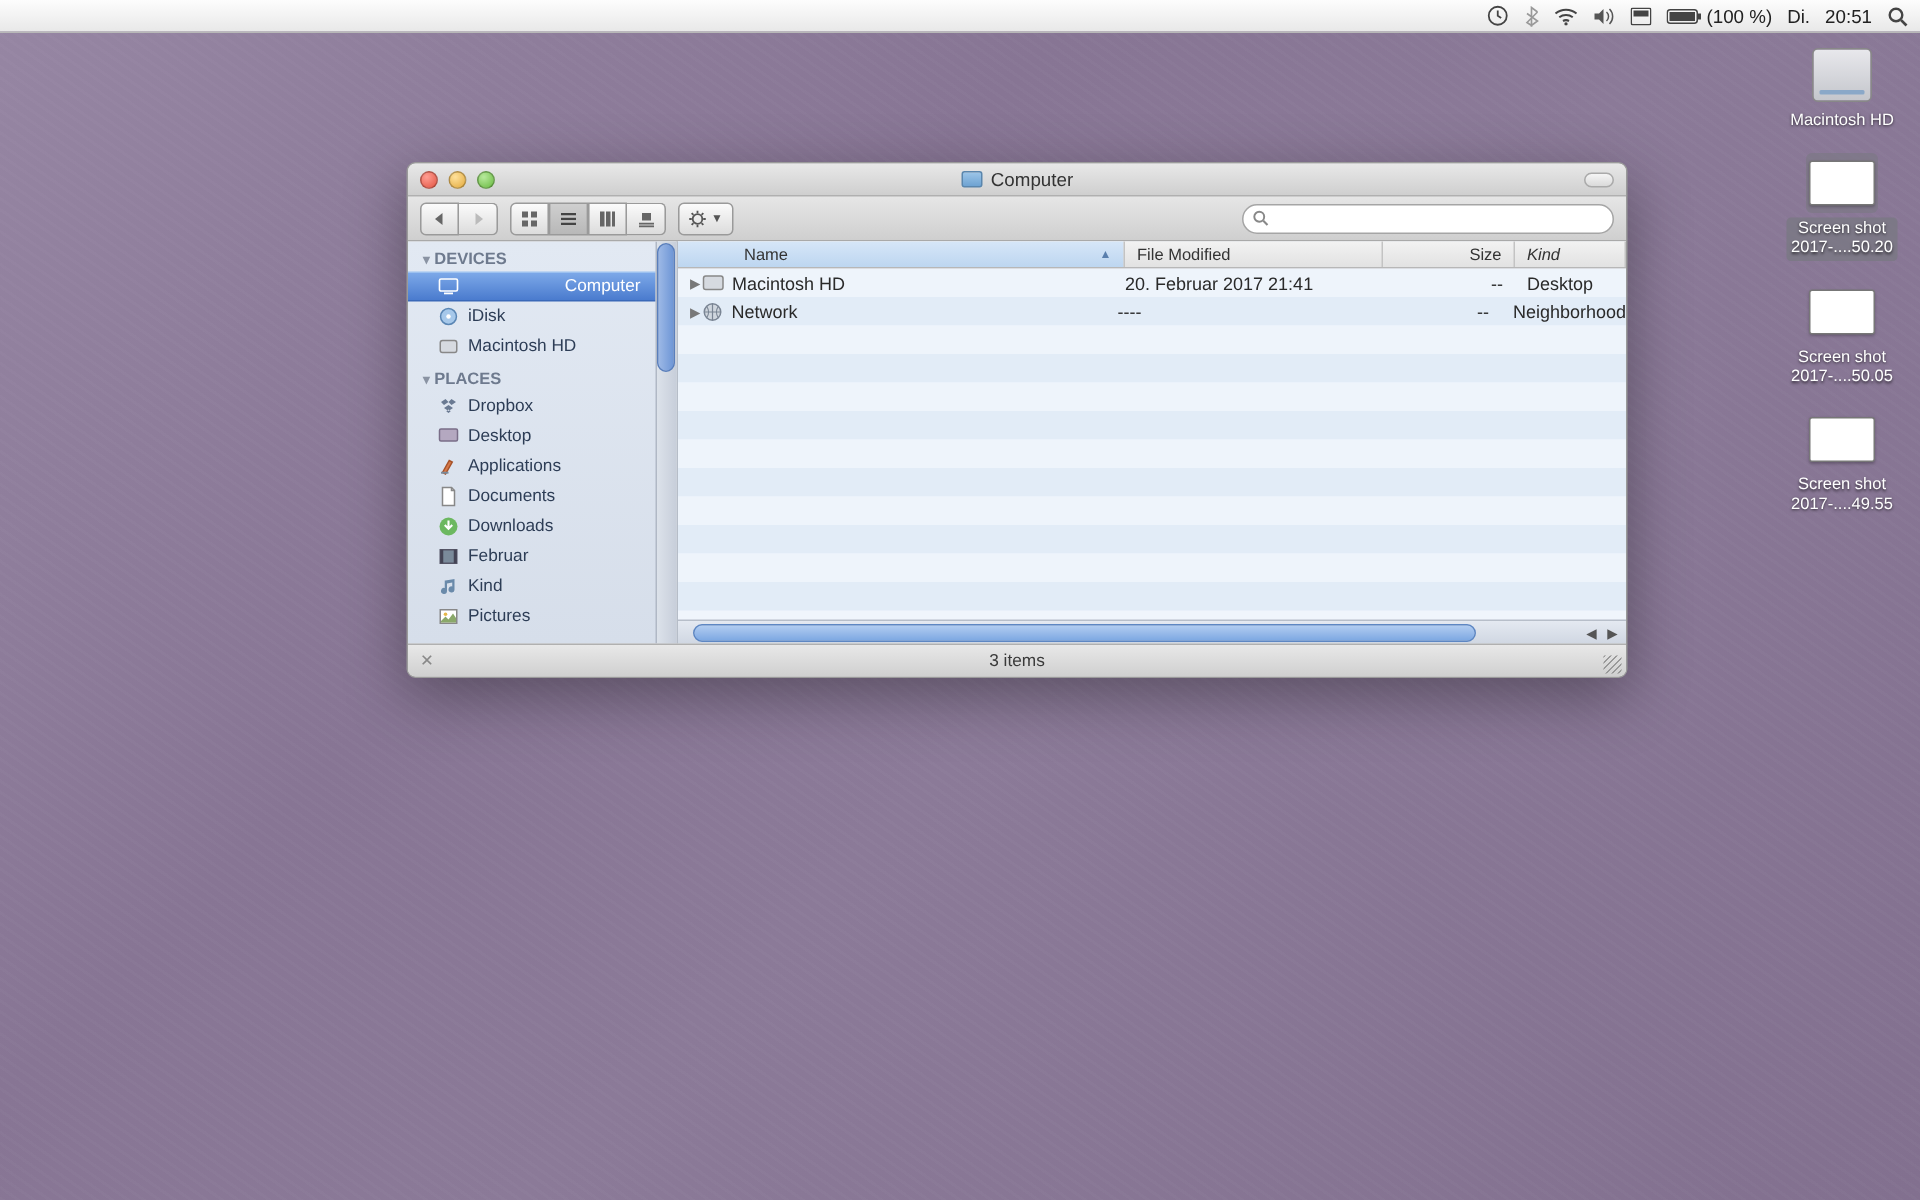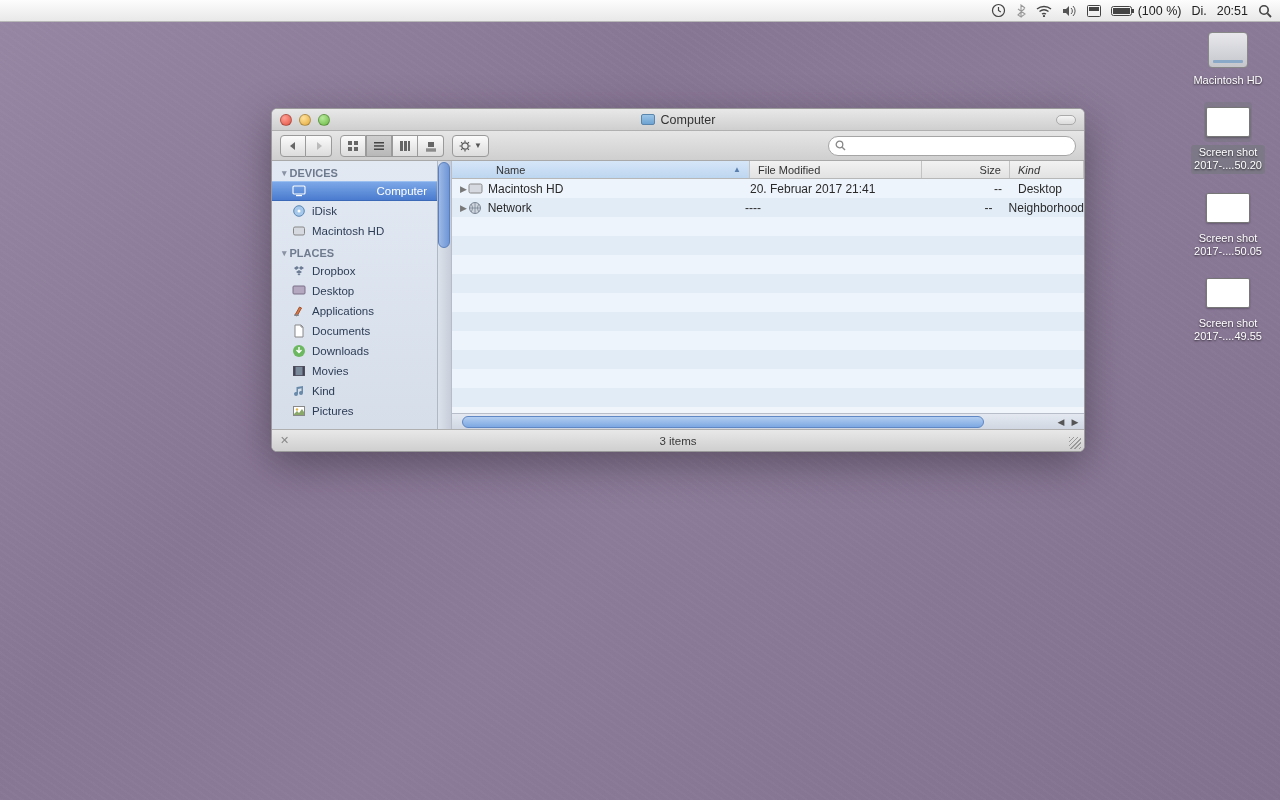--- a/index.html
+++ b/index.html
@@ -388,21 +388,21 @@
         <span>Downloads</span>
       </div>
       <div class="sb-item">
         <span class="sb-ico">
             <svg viewBox="0 0 14 14">
               <rect x="1.5" y="2.5" width="11" height="9" fill="#7a8a9a" stroke="#556"></rect>
               <rect x="1.5" y="2.5" width="2" height="9" fill="#445"></rect>
               <rect x="10.5" y="2.5" width="2" height="9" fill="#445"></rect>
             </svg>
           </span>
-        <span>Movies</span>
+        <span>Februar</span>
       </div>
       <div class="sb-item">
         <span class="sb-ico">
             <svg viewBox="0 0 14 14">
               <path d="M5 3l6-1v7a2 2 0 11-1.5-2V4.3L6 5v5a2 2 0 11-1.5-2V3z" fill="#6a8aaa"></path>
             </svg>
           </span>
         <span>Kind</span>
       </div>
       <div class="sb-item">

